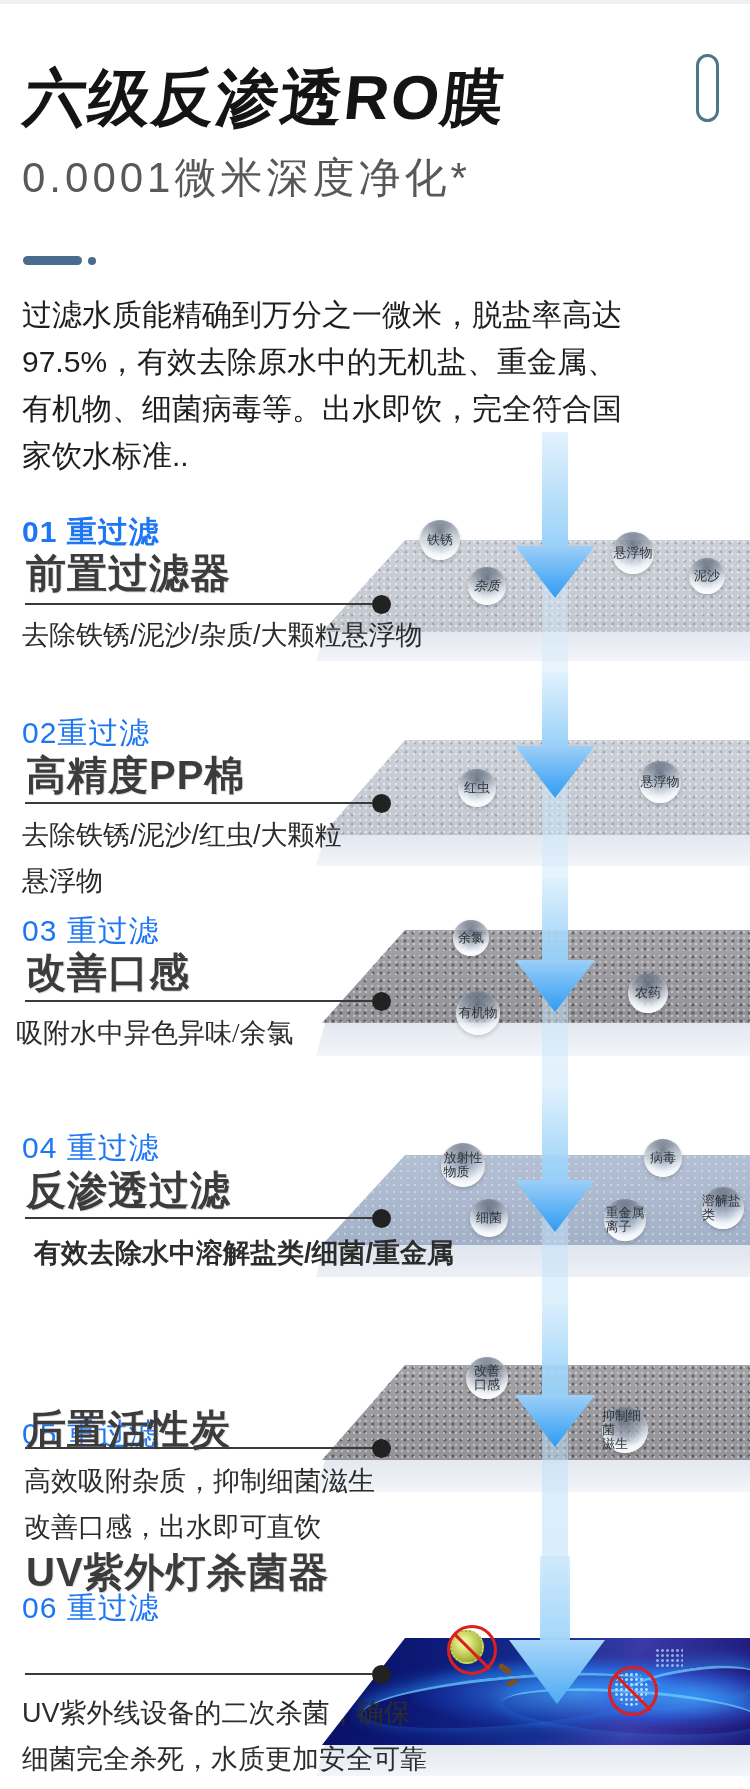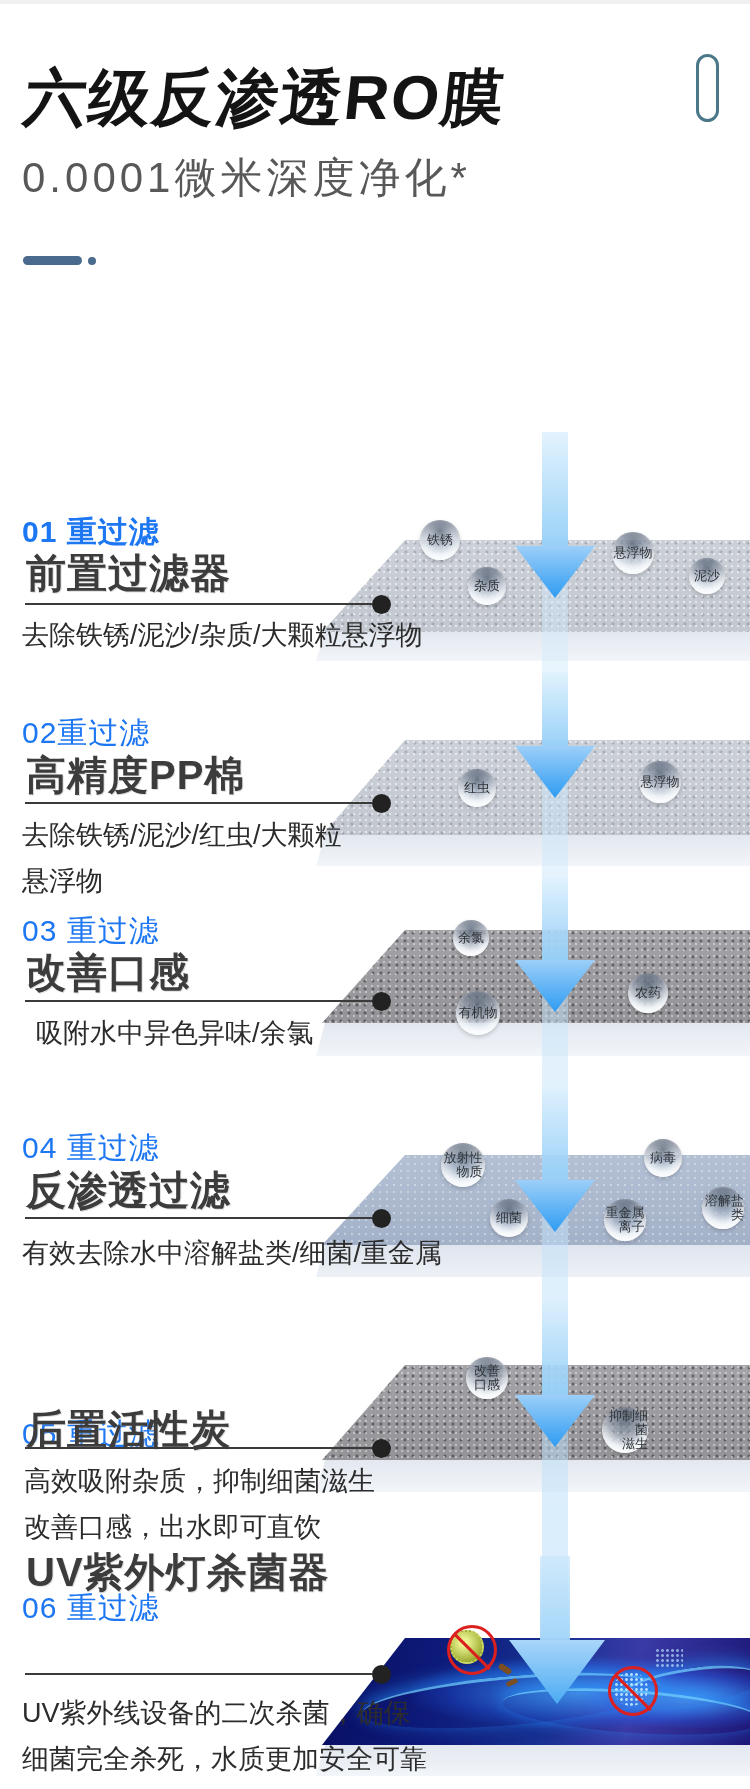--- a/index.html
+++ b/index.html
@@ -48,21 +48,21 @@
   
   .strip{left:542px;top:432px;width:26px;height:1212px;z-index:4;
          background:linear-gradient(180deg,rgba(214,237,252,.45),rgba(186,222,250,.55));}
   .shaft{left:542px;width:26px;z-index:5;
          background:linear-gradient(180deg,rgba(219,240,253,.55),rgba(148,207,248,.95));}
   .head{left:515px;width:80px;height:52px;z-index:5;clip-path:polygon(0 0,100% 0,50% 100%);
         background:linear-gradient(180deg,#9ccff8,#2f9cf3);}
 
   
   .bub{border-radius:50%;z-index:6;display:flex;align-items:center;justify-content:center;
-       text-align:right;font-size:13px;line-height:14px;color:#2e3338;white-space:pre-line;
+       text-align:left;font-size:13px;line-height:14px;color:#2e3338;white-space:pre-line;
        background:radial-gradient(circle at 50% 28%,rgba(95,108,125,.85),rgba(168,180,196,.55) 38%,rgba(235,242,248,.92) 68%,#ffffff 92%);
        box-shadow:inset 0 -5px 8px rgba(255,255,255,.85),inset 0 5px 7px rgba(55,65,85,.45),0 2px 4px rgba(0,0,0,.18);}
 
   
   .nosign{border:3px solid #dc1f1f;border-radius:50%;z-index:7;}
   .nosign::after{content:"";position:absolute;left:-3px;top:50%;width:calc(100% + 6px);height:3px;
                  background:#dc1f1f;transform:rotate(45deg);}
   .virus{border-radius:50%;z-index:6;background:radial-gradient(circle at 40% 35%,#eaf291 15%,#a8b63e 65%,#6f7d24);
          border:2px dotted #cdd95e;}
   .germ{z-index:6;background:#7c4f22;border-radius:6px;}
@@ -73,30 +73,31 @@
 
 <div id="canvas">
 
   <div class="abs topbar"></div>
 
   <div class="abs h1">六级反渗透RO膜</div>
   <div class="abs pill"></div>
   <div class="abs sub">0.0001微米深度净化*</div>
   <div class="abs divbar"></div>
   <div class="abs divdot"></div>
+  <div class="abs intro">过滤水质能精确到万分之一微米，脱盐率高达97.5%，有效去除原水中的无机盐、重金属、有机物、细菌病毒等。出水即饮，完全符合国家饮水标准..</div>
 
   <div class="abs strip"></div>
 
   <div>
     <div class="abs face gray" style="top:540px;height:92px;"></div>
     <div class="abs front" style="top:632px;height:29px;"></div>
     <div class="abs shaft" style="top:432px;height:116px;"></div>
     <div class="abs head" style="top:546px;"></div>
     <div class="abs bub" style="left:420px;top:520px;width:40px;height:40px;">铁锈</div>
-    <div class="abs bub" style="left:468px;top:567px;width:38px;height:38px;">杂质</div>
+    <div class="abs bub" style="left:468px;top:567px;width:38px;height:38px;font-style:italic;">杂质</div>
     <div class="abs bub" style="left:612px;top:532px;width:42px;height:42px;">悬浮物</div>
     <div class="abs bub" style="left:689px;top:558px;width:36px;height:36px;">泥沙</div>
     <div class="abs slabel" style="left:22px;top:512px;font-weight:bold;">01 重过滤</div>
     <div class="abs stitle" style="left:26px;top:546px;">前置过滤器</div>
     <div class="abs leader" style="top:603px;"></div>
     <div class="abs ldot" style="top:595px;"></div>
     <div class="abs sdesc" style="left:22px;top:612px;">去除铁锈/泥沙/杂质/大颗粒悬浮物</div>
   </div>
 
   <div>
@@ -119,40 +120,40 @@
     <div class="abs front" style="top:1023px;height:33px;"></div>
     <div class="abs shaft" style="top:878px;height:84px;"></div>
     <div class="abs head" style="top:960px;"></div>
     <div class="abs bub" style="left:453px;top:920px;width:36px;height:36px;">余氯</div>
     <div class="abs bub" style="left:456px;top:991px;width:44px;height:44px;">有机物</div>
     <div class="abs bub" style="left:628px;top:973px;width:40px;height:40px;">农药</div>
     <div class="abs slabel" style="left:22px;top:911px;">03 重过滤</div>
     <div class="abs stitle" style="left:26px;top:945px;">改善口感</div>
     <div class="abs leader" style="top:1000px;"></div>
     <div class="abs ldot" style="top:992px;"></div>
-    <div class="abs sdesc" style="left:36px;top:1010px;">吸附水中异色异味/余氯</div>
+    <div class="abs sdesc" style="left:16px;top:1010px;font-family:Liberation Serif, serif;">吸附水中异色异味/余氯</div>
   </div>
 
   <div>
     <div class="abs face blue" style="top:1155px;height:90px;"></div>
     <div class="abs front" style="top:1245px;height:32px;background:linear-gradient(180deg,#dfe5ee,#edf1f7);"></div>
     <div class="abs shaft" style="top:1088px;height:94px;"></div>
     <div class="abs head" style="top:1180px;"></div>
     <div class="abs bub" style="left:441px;top:1143px;width:44px;height:44px;">放射性
 物质</div>
     <div class="abs bub" style="left:644px;top:1139px;width:38px;height:38px;">病毒</div>
-    <div class="abs bub" style="left:490px;top:1199px;width:38px;height:38px;">细菌</div>
+    <div class="abs bub" style="left:470px;top:1199px;width:38px;height:38px;">细菌</div>
     <div class="abs bub" style="left:604px;top:1199px;width:42px;height:42px;">重金属
 离子</div>
     <div class="abs bub" style="left:702px;top:1187px;width:42px;height:42px;">溶解盐类</div>
     <div class="abs slabel" style="left:22px;top:1128px;">04 重过滤</div>
     <div class="abs stitle" style="left:26px;top:1163px;">反渗透过滤</div>
     <div class="abs leader" style="top:1217px;"></div>
     <div class="abs ldot" style="top:1209px;"></div>
-    <div class="abs sdesc" style="left:22px;top:1230px;">有效去除水中溶解盐类/细菌/重金属</div>
+    <div class="abs sdesc" style="left:34px;top:1230px;font-weight:bold;">有效去除水中溶解盐类/细菌/重金属</div>
   </div>
 
   <div>
     <div class="abs face dark" style="top:1365px;height:95px;"></div>
     <div class="abs front" style="top:1460px;height:32px;"></div>
     <div class="abs shaft" style="top:1300px;height:97px;"></div>
     <div class="abs head" style="top:1395px;"></div>
     <div class="abs bub" style="left:466px;top:1357px;width:42px;height:42px;">改善
 口感</div>
     <div class="abs bub" style="left:602px;top:1407px;width:46px;height:46px;">抑制细菌

